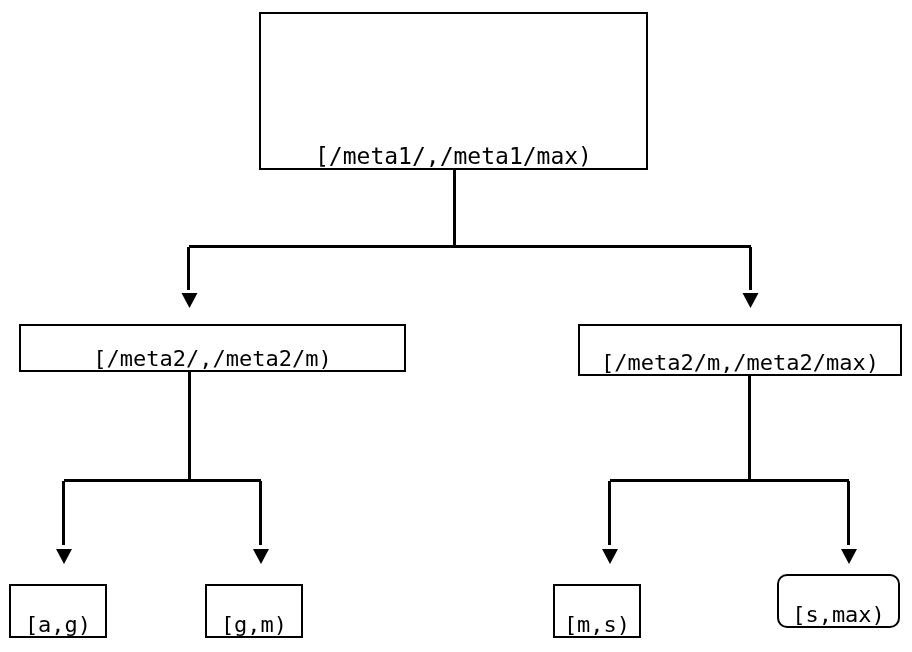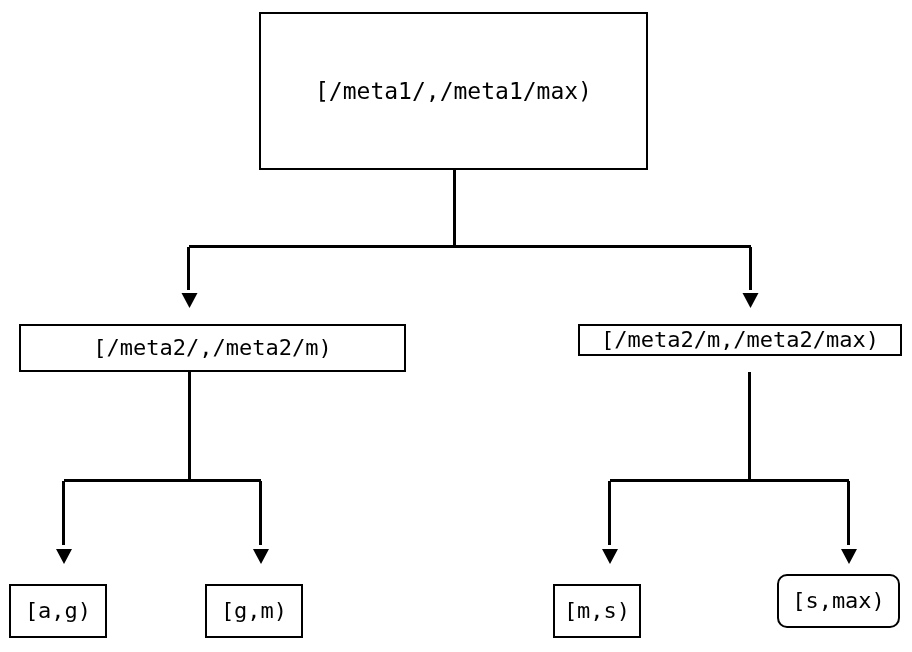--- a/index.html
+++ b/index.html
@@ -27,21 +27,21 @@
     top: 0;
     width: 912px;
     height: 652px;
   }
   .node {
     position: absolute;
     box-sizing: border-box;
     border: 2px solid #000000;
     background: #ffffff;
     display: flex;
-    align-items: center;
+    align-items: flex-end;
     justify-content: center;
     color: #000000;
     white-space: pre;
   }
   .node-label {
     display: block;
     line-height: 1;
     letter-spacing: 0px;
   }
   
@@ -56,21 +56,21 @@
   #node-meta2-low {
     left: 19px;
     top: 324px;
     width: 387px;
     height: 48px;
   }
   #node-meta2-high {
     left: 578px;
     top: 324px;
     width: 324px;
-    height: 32px;
+    height: 52px;
   }
   #node-meta2-low .node-label,
   #node-meta2-high .node-label { font-size: 22px; }
   
   .leaf { height: 54px; }
   #node-leaf-ag   { left: 9px;   top: 584px; width: 98px; }
   #node-leaf-gm   { left: 205px; top: 584px; width: 98px; }
   #node-leaf-ms   { left: 553px; top: 584px; width: 88px; }
   #node-leaf-smax { left: 777px; top: 574px; width: 123px; border-radius: 10px; }
   .leaf .node-label { font-size: 22px; }

